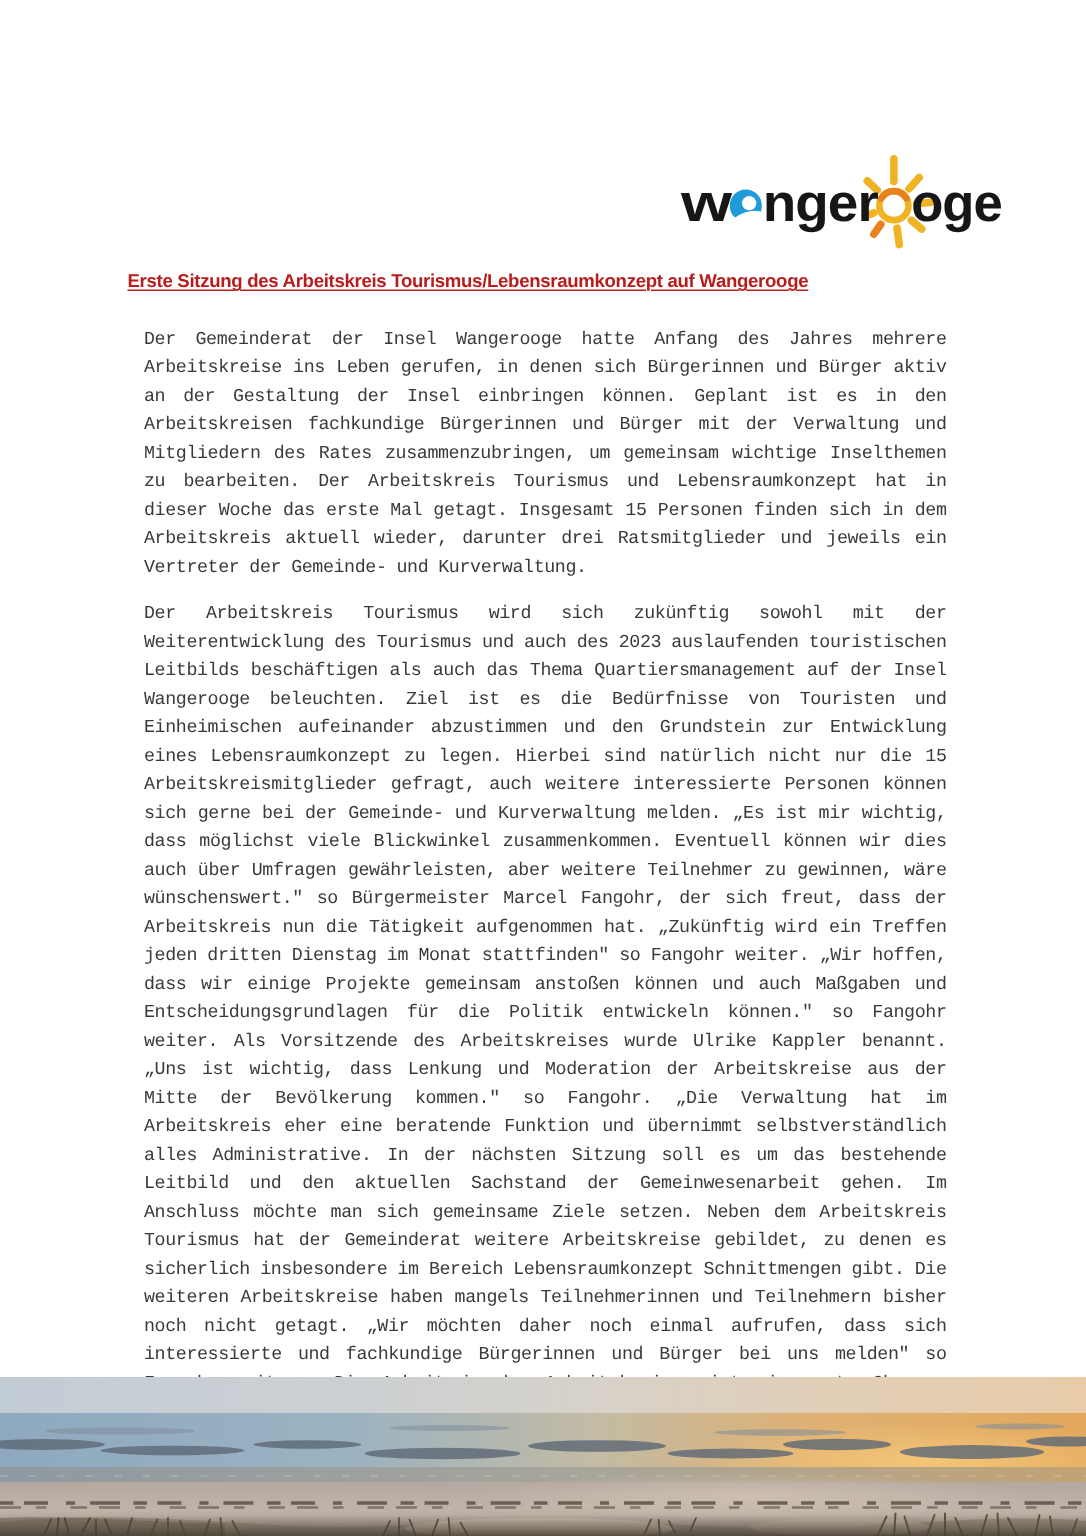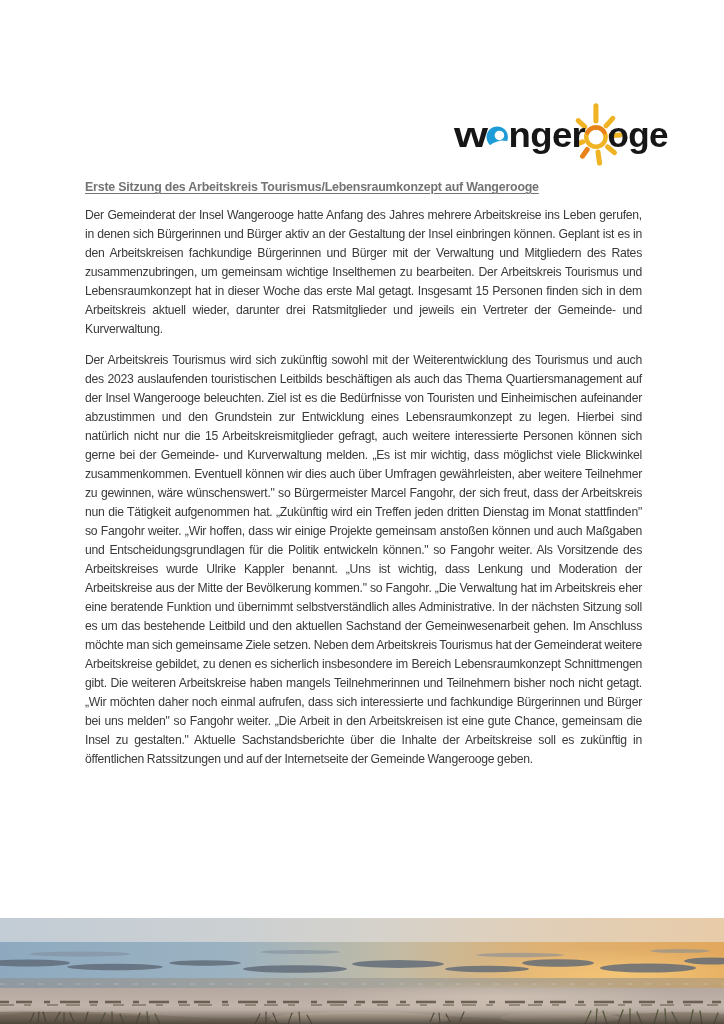--- a/index.html
+++ b/index.html
@@ -8,30 +8,30 @@
     font-family:"Liberation Sans", sans-serif; overflow:hidden;
   }
   .logo { position:absolute; top:84px; right:54px; width:218px; height:86px; }
   .logo svg { overflow:visible; display:block; }
   .brand-text {
     font-family:"Liberation Sans", sans-serif;
     font-weight:bold; font-size:35px; fill:#161616; letter-spacing:-0.6px;
   }
   .heading {
     position:absolute; left:85px; top:180px; width:557px;
-    font-size:12.4px; font-weight:bold; color:#737373;
+    font-size:12.4px; font-weight:bold; color:#b91c1c;
     text-decoration:underline; text-underline-offset:2px; text-decoration-thickness:1px;
     letter-spacing:-0.2px;
   }
   .content {
     position:absolute; left:85px; top:206px; width:557px;
     color:#3a3a3a; font-size:12.2px; line-height:19px;
     text-align:justify; letter-spacing:-0.25px; word-spacing:-0.4px;
   }
-  .content p { margin:0; }
+  .content p { margin:11px;font-family:Liberation Mono, monospace; }
   .content p + p { margin-top:12px; }
   .photo { position:absolute; left:0; top:918px; width:724px; height:106px; }
   .photo svg { display:block; width:724px; height:106px; }
 </style>
 </head>
 <body>
 
 <div class="page">
 
   <div class="logo">

